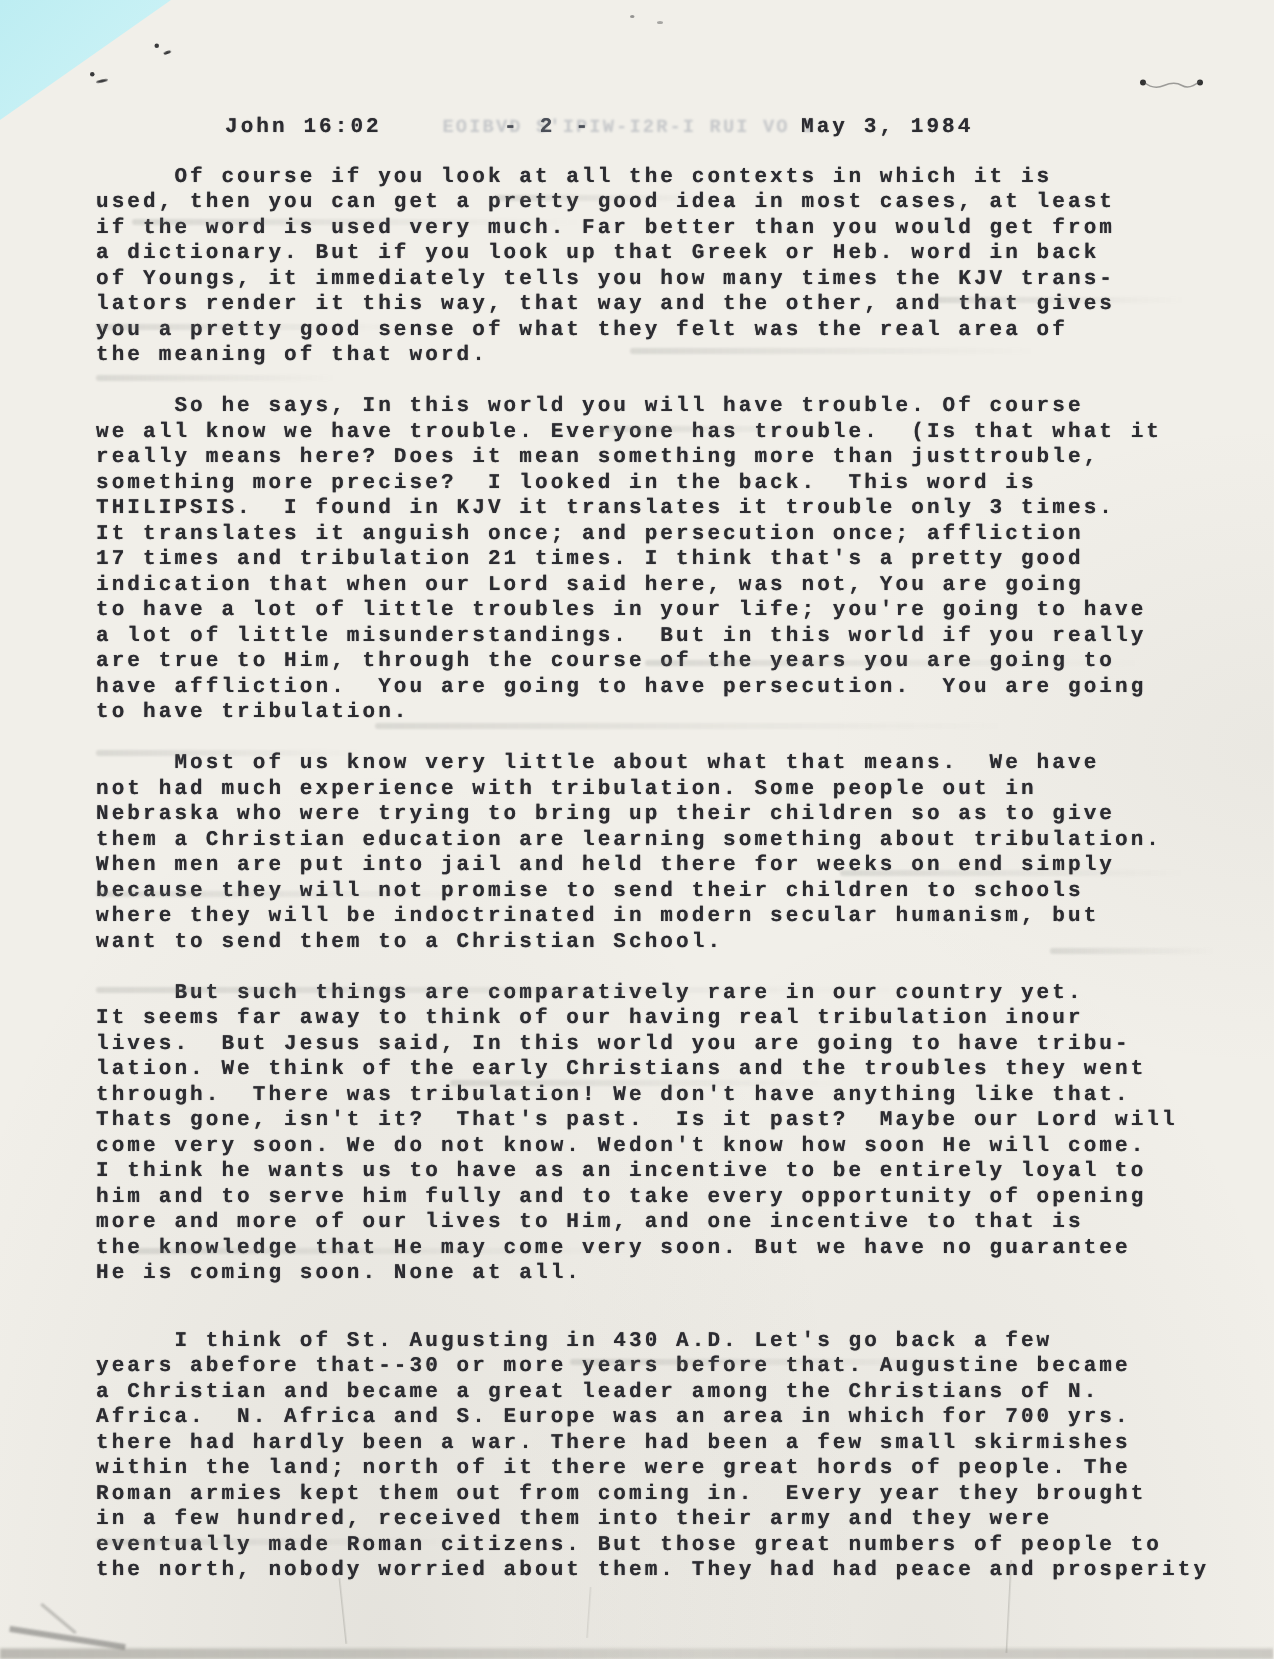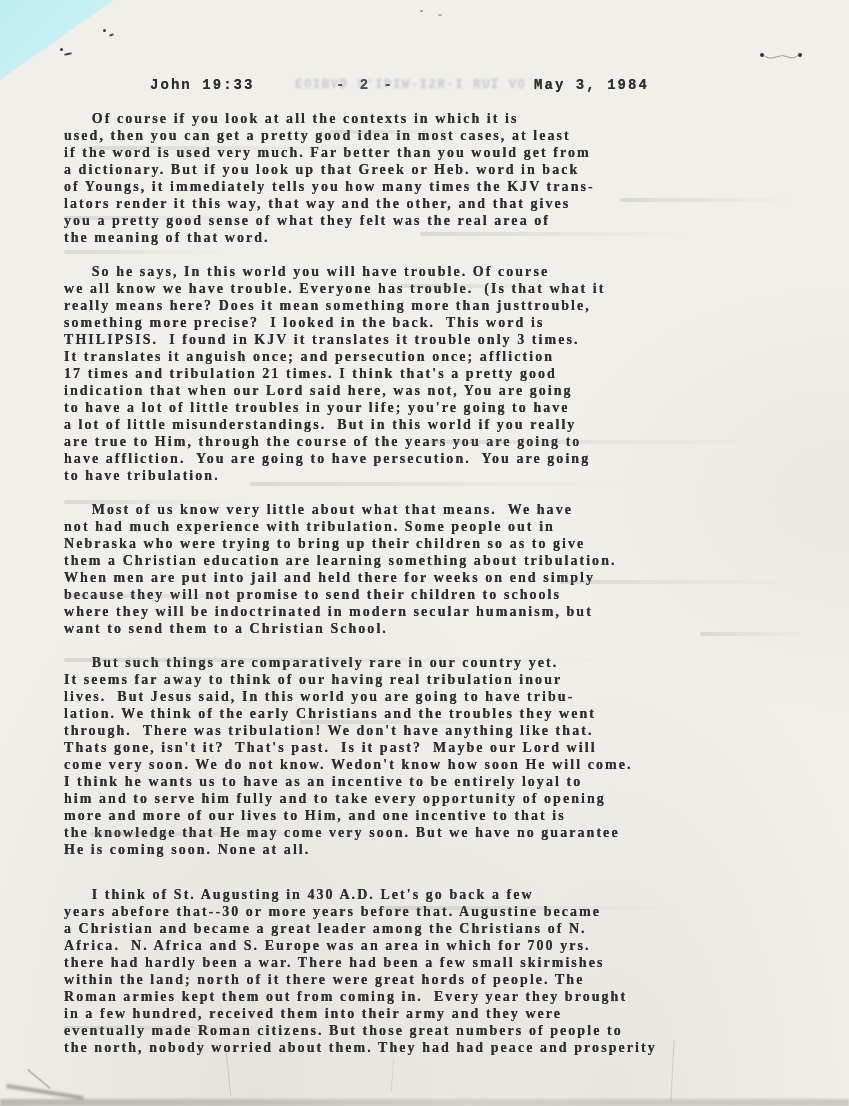--- a/index.html
+++ b/index.html
@@ -24,21 +24,21 @@
     letter-spacing:1.4px;opacity:.55;filter:blur(.8px);
   }
   .pagenum{
     position:absolute;top:77px;left:336px;color:#4b4f58;font-size:14px;
     font-weight:700;letter-spacing:3.5px;white-space:nowrap;
     text-shadow:0 0 .5px rgba(60,64,72,.7);
   }
   
   .page-body{position:absolute;left:64px;top:110px;width:760px;}
   .paragraph{
-    white-space:pre;line-height:17px;margin:0 0 17px 0;font-family:Liberation Serif, serif;
+    white-space:pre;line-height:17px;margin:0 0 17px 0;
   }
   .paragraph:last-child{margin-bottom:0;margin-top:28px;}
   
   .corner-cyan{
     position:absolute;left:0;top:0;width:114px;height:80px;
     background:linear-gradient(135deg,#bdedf2 0%,#c8f1f5 60%,#d6f5f8 100%);
     clip-path:polygon(0 0,114px 0,0 80px);
   }
   .smudge{
     position:absolute;height:4px;border-radius:2px;filter:blur(.7px);
@@ -59,21 +59,21 @@
     background:linear-gradient(90deg,rgba(110,108,100,.40),rgba(110,108,100,.18) 55%,rgba(110,108,100,.28));
     filter:blur(1px);
   }
   .squiggle{position:absolute;left:755px;top:47px;}
 </style>
 </head>
 <body>
 
 <div class="corner-cyan"></div>
 
-<span class="hdr ink" style="left:150px;">John 19:33</span>
+<span class="hdr ink" style="left:150px;">John 16:02</span>
 <span class="ghost">EOIBVD S'IPIW-I2R-I RUI VO IBA.PD</span>
 <span class="pagenum">- 2 -</span>
 <span class="hdr ink" style="left:534px;">May 3, 1984</span>
 
 <div class="page-body">
   <div class="paragraph ink">     Of course if you look at all the contexts in which it is
 used, then you can get a pretty good idea in most cases, at least
 if the word is used very much. Far better than you would get from
 a dictionary. But if you look up that Greek or Heb. word in back
 of Youngs, it immediately tells you how many times the KJV trans-

